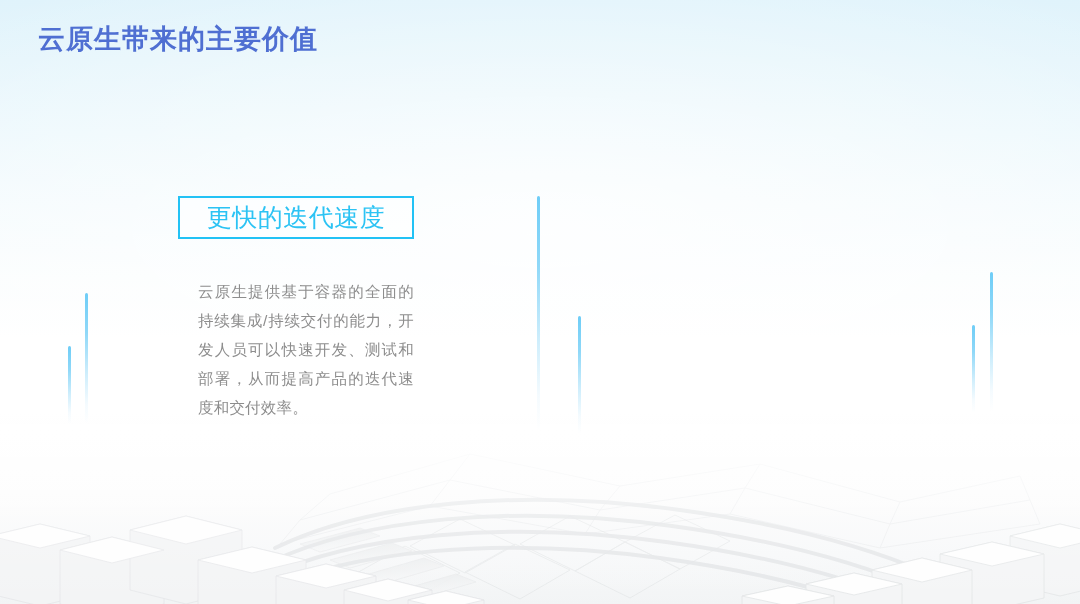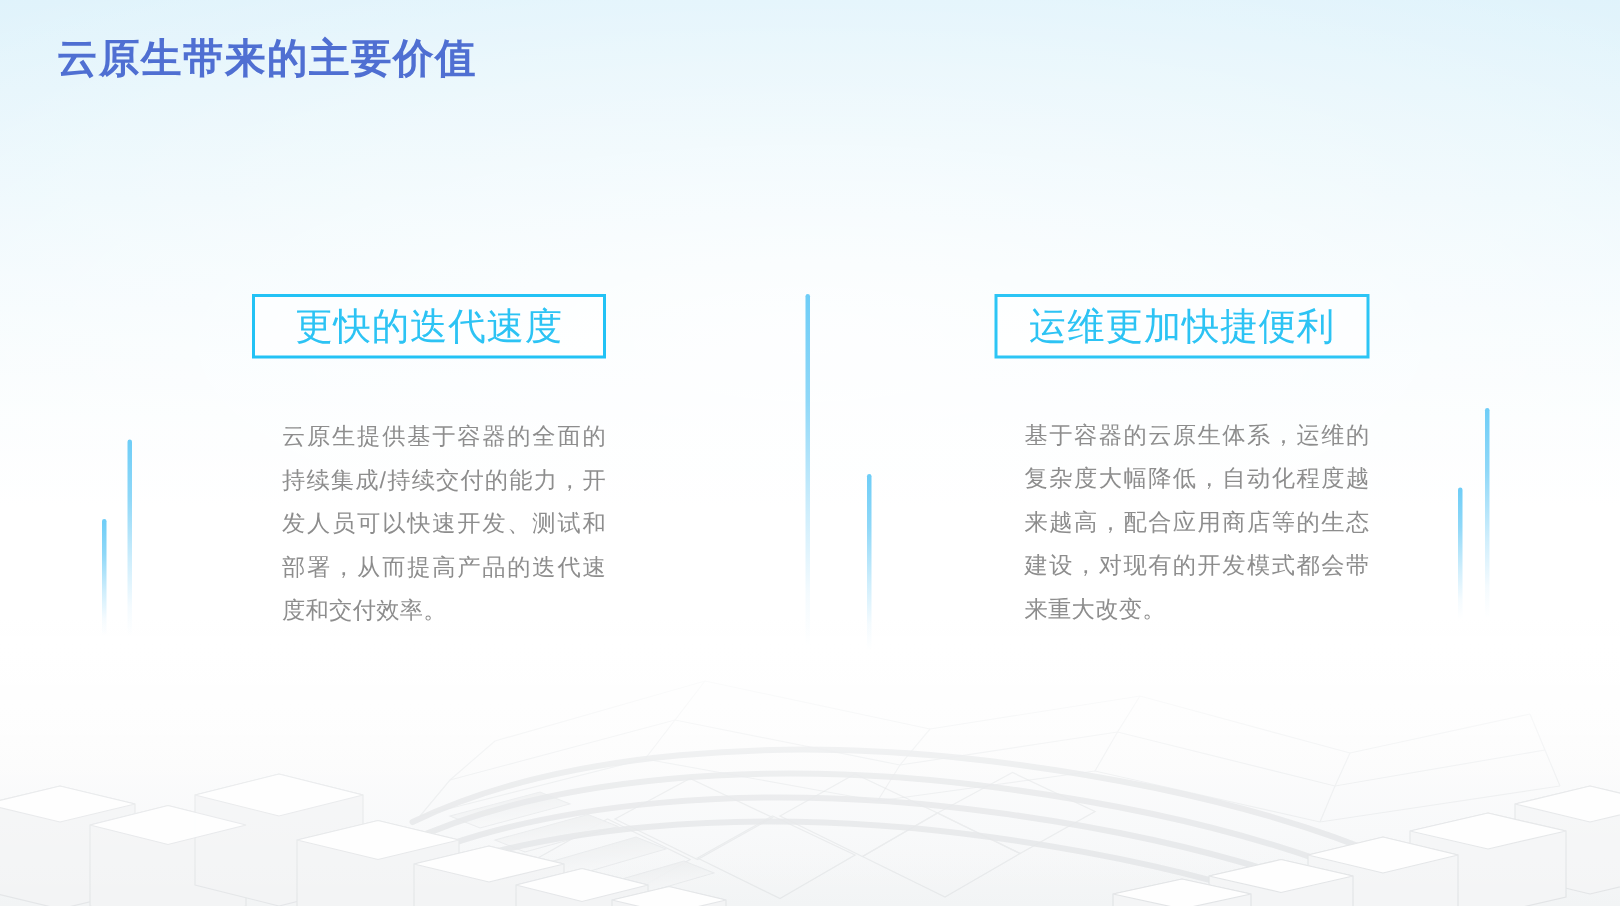--- a/index.html
+++ b/index.html
@@ -52,21 +52,21 @@
   .accent {
     position:absolute;
     width:3px;
     border-radius:2px;
     background:linear-gradient(180deg, #6ecdf7 0%, #8fd8f8 30%, #cfeefc 62%, rgba(225,243,253,0.35) 85%, rgba(255,255,255,0) 100%);
     pointer-events:none;
   }
 
   
   .col { position:absolute; top:196px; }
-  .col-left  { left:168px; width:236px; }
+  .col-left  { left:178px; width:236px; }
   .col-right { left:663px; width:250px; }
 
   .heading-box {
     border:2px solid #22c2f5;
     background:rgba(255,255,255,0.55);
     height:43px;
     display:flex;
     align-items:center;
     justify-content:center;
     padding:0 10px;
@@ -199,20 +199,14 @@
   <div class="accent" style="left:972px; top:325px; height:88px;"></div>
   <div class="accent" style="left:990px; top:272px; height:140px;"></div>
 
   <div class="col col-left">
     <div class="heading-box">
       <span class="heading-text">更快的迭代速度</span>
     </div>
     <div class="body-text">云原生提供基于容器的全面的持续集成/持续交付的能力，开发人员可以快速开发、测试和部署，从而提高产品的迭代速度和交付效率。</div>
   </div>
 
-  <div class="col col-right">
-    <div class="heading-box soft">
-      <span class="heading-text">运维更加快捷便利</span>
-    </div>
-    <div class="body-text">基于容器的云原生体系，运维的复杂度大幅降低，自动化程度越来越高，配合应用商店等的生态建设，对现有的开发模式都会带来重大改变。</div>
-  </div>
 
 </div>
 
 </body></html>

